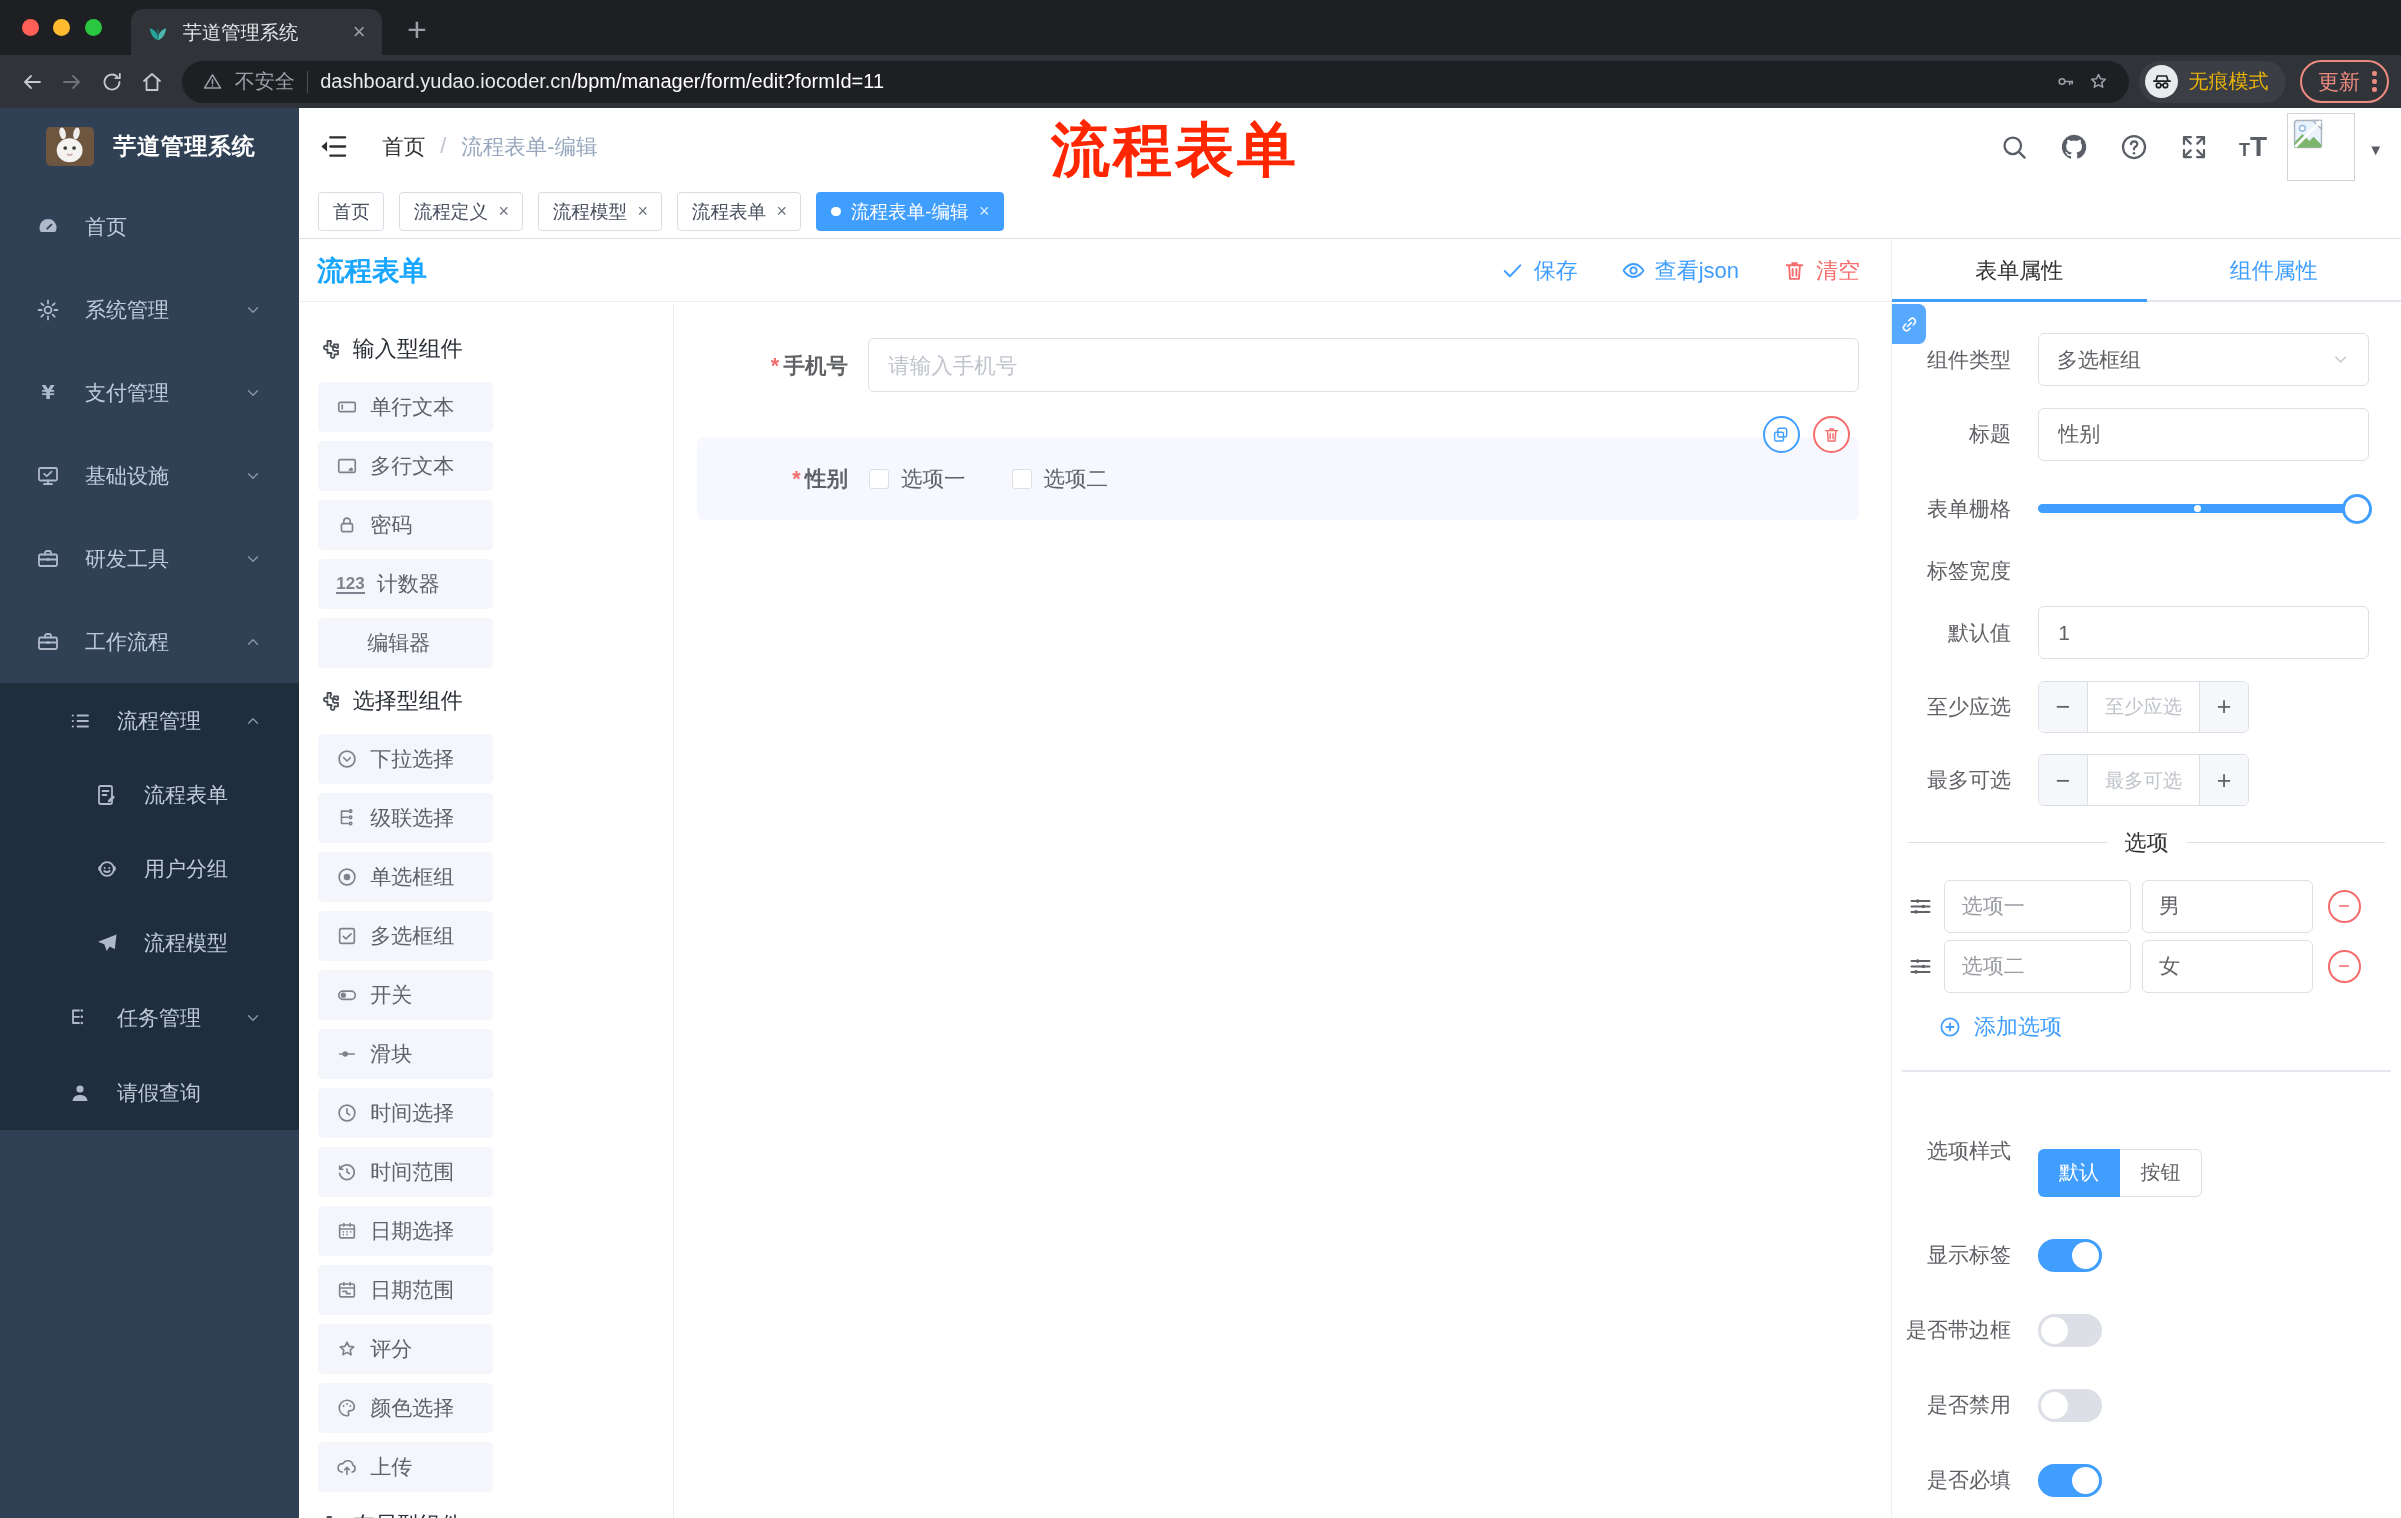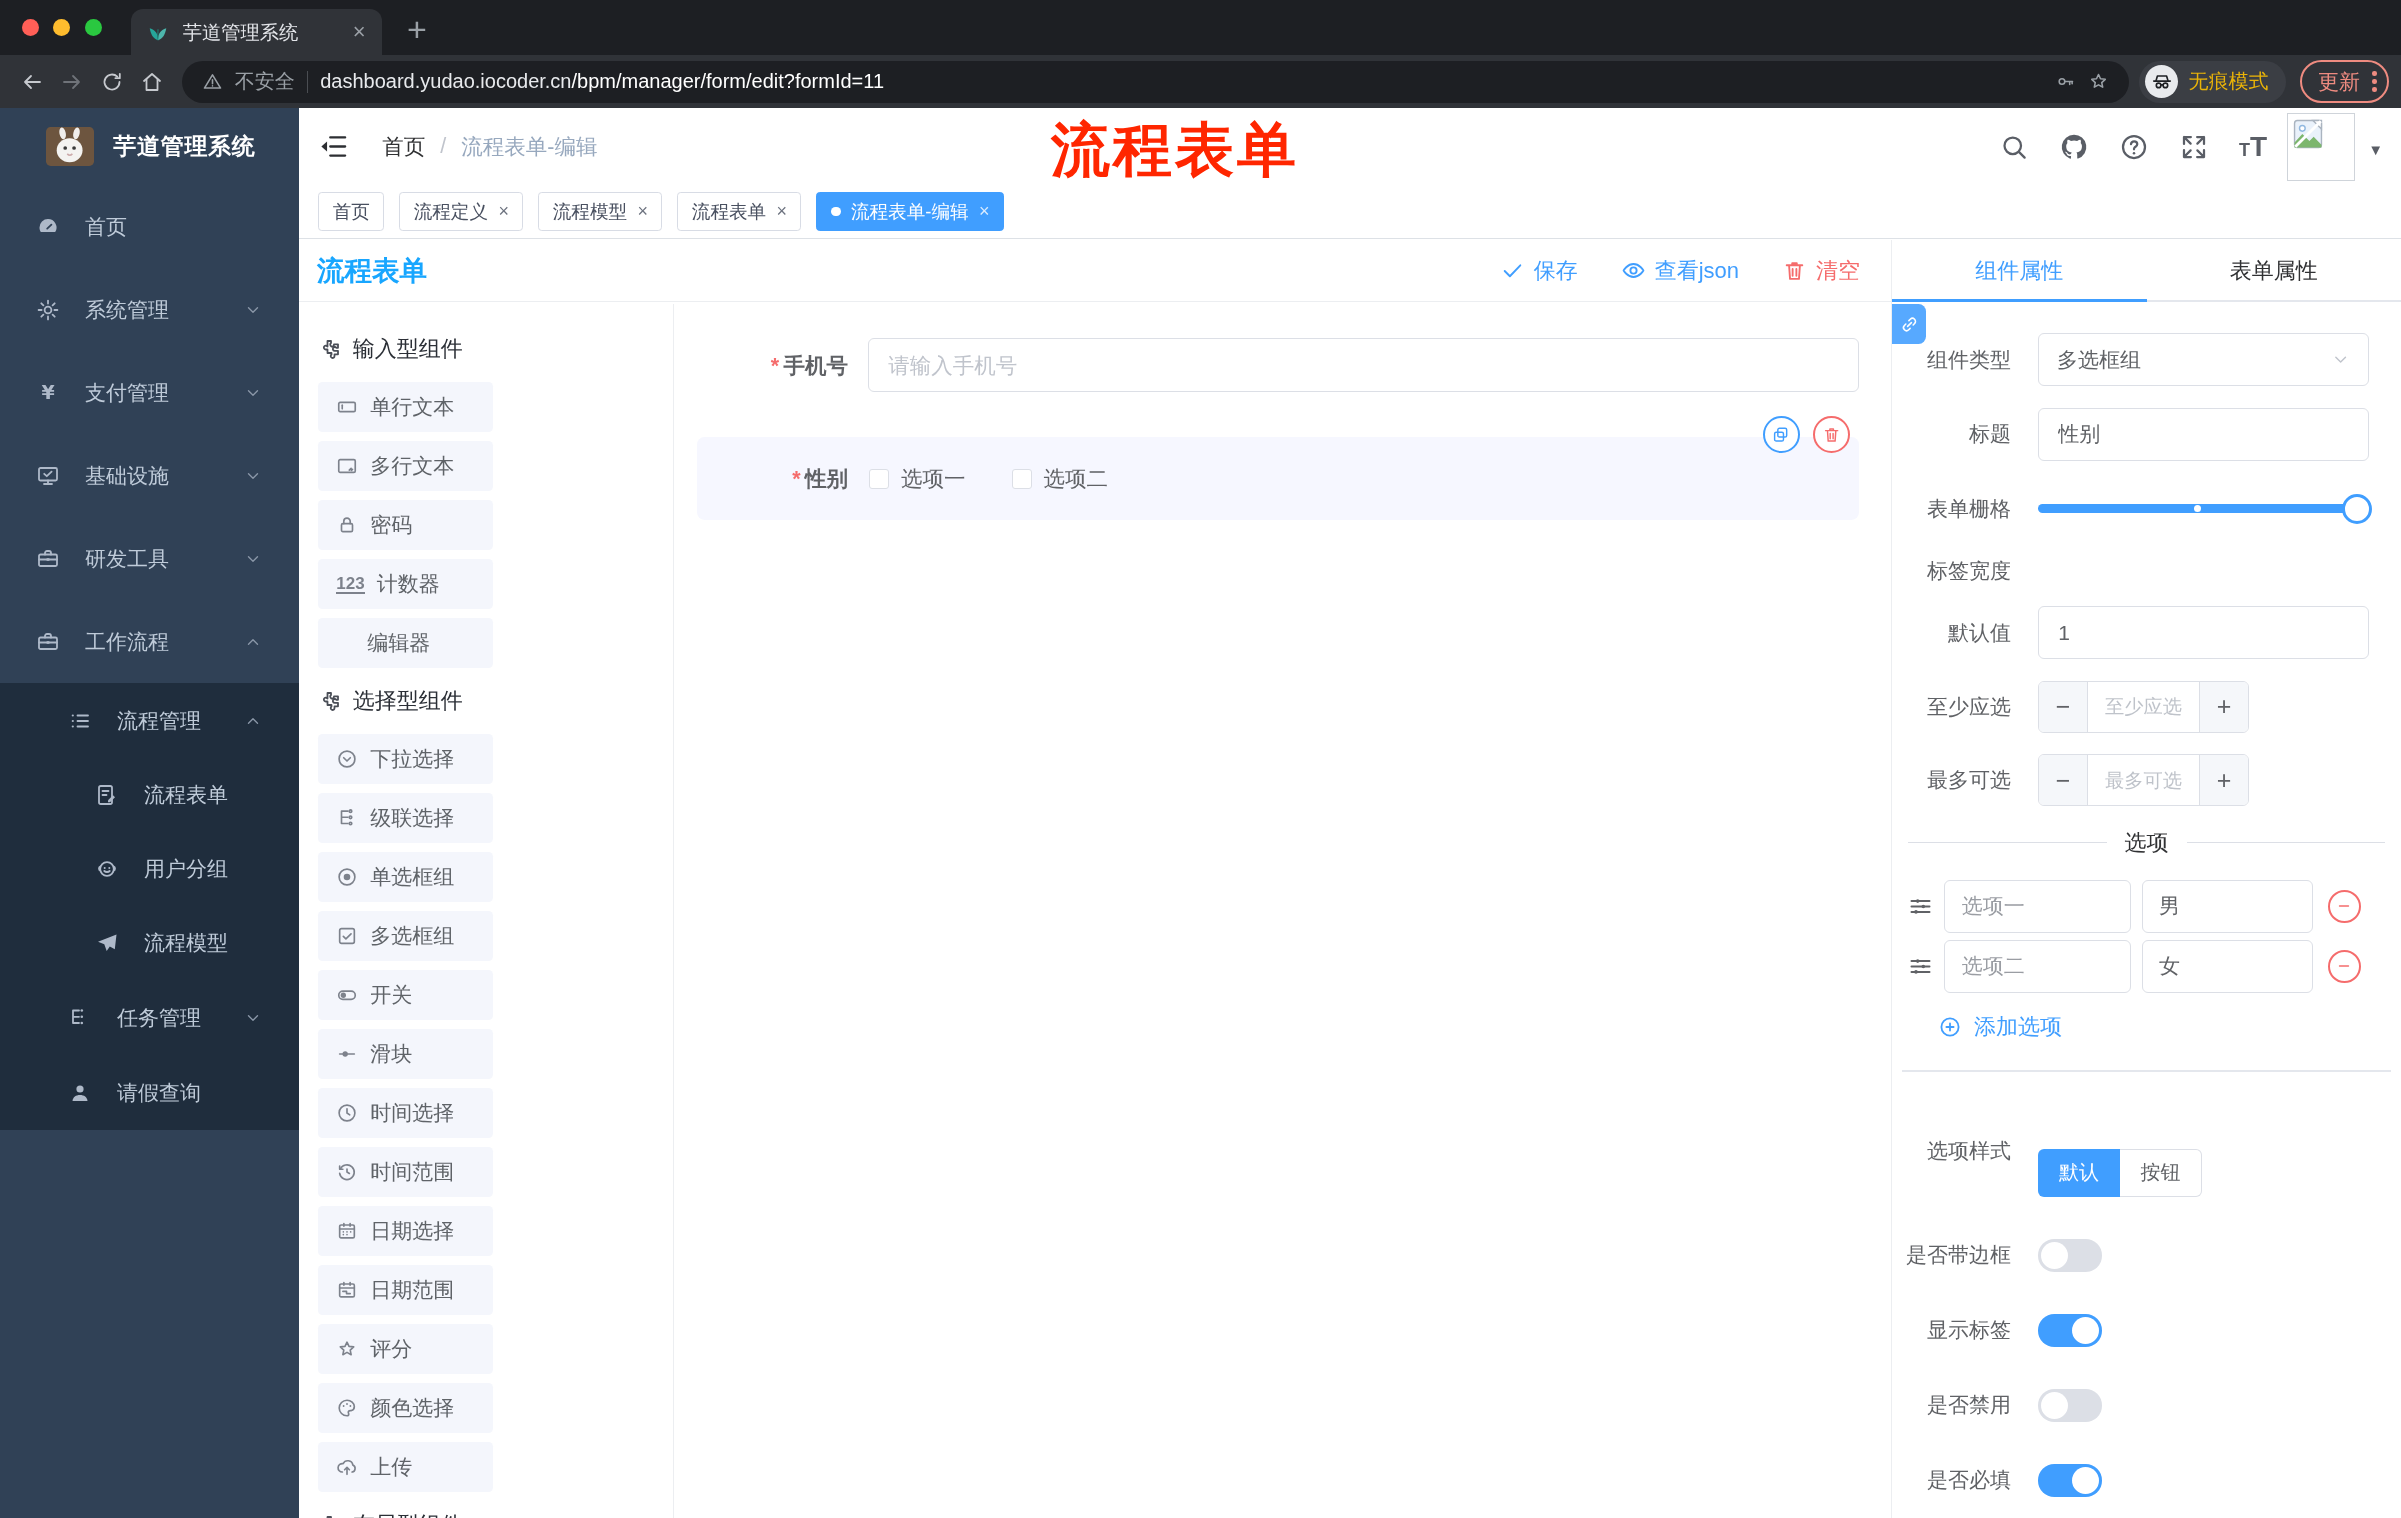--- a/index.html
+++ b/index.html
@@ -771,22 +771,22 @@
             <span class="chk" style="margin-left:21px"></span>
             <span class="copt">选项一</span>
             <span class="chk" style="margin-left:46px"></span>
             <span class="copt">选项二</span>
           </div>
         </div>
       </div>
 
       <div class="rpanel">
         <div class="rtabs">
+          <span class="rtab">表单属性</span>
           <span class="rtab active">组件属性</span>
-          <span class="rtab">表单属性</span>
           <span class="track"></span>
             <span class="ink"></span>
         </div>
         <div class="linktag">
             <span class="ic">
               <svg viewBox="0 0 24 24" fill="none" stroke="currentColor" stroke-width="1.8" stroke-linecap="round" stroke-linejoin="round">
                 <path d="M9.8 14.2l4.4-4.4"></path>
                 <path d="M11.3 7.6l1.6-1.6a3.4 3.4 0 0 1 4.9 4.9l-1.6 1.6M12.7 16.4l-1.6 1.6a3.4 3.4 0 0 1-4.9-4.9l1.6-1.6"></path>
               </svg>
             </span>
@@ -922,26 +922,26 @@
             <div class="pctl" style="width:auto">
               <span class="seg">
                 <span class="sg on">默认</span>
                 <span class="sg off">按钮</span>
               </span>
             </div>
           </div>
 
           <div id="toggle-rows">
               <div class="trow">
+                <span class="plabel">显示标签</span>
+    <span class="tg on"></span>
+              </div>
+              <div class="trow">
                 <span class="plabel">是否带边框</span>
     <span class="tg off"></span>
-              </div>
-              <div class="trow">
-                <span class="plabel">显示标签</span>
-    <span class="tg on"></span>
               </div>
               <div class="trow">
                 <span class="plabel">是否禁用</span>
     <span class="tg off"></span>
               </div>
               <div class="trow">
                 <span class="plabel">是否必填</span>
     <span class="tg on"></span>
               </div>
             </div>

